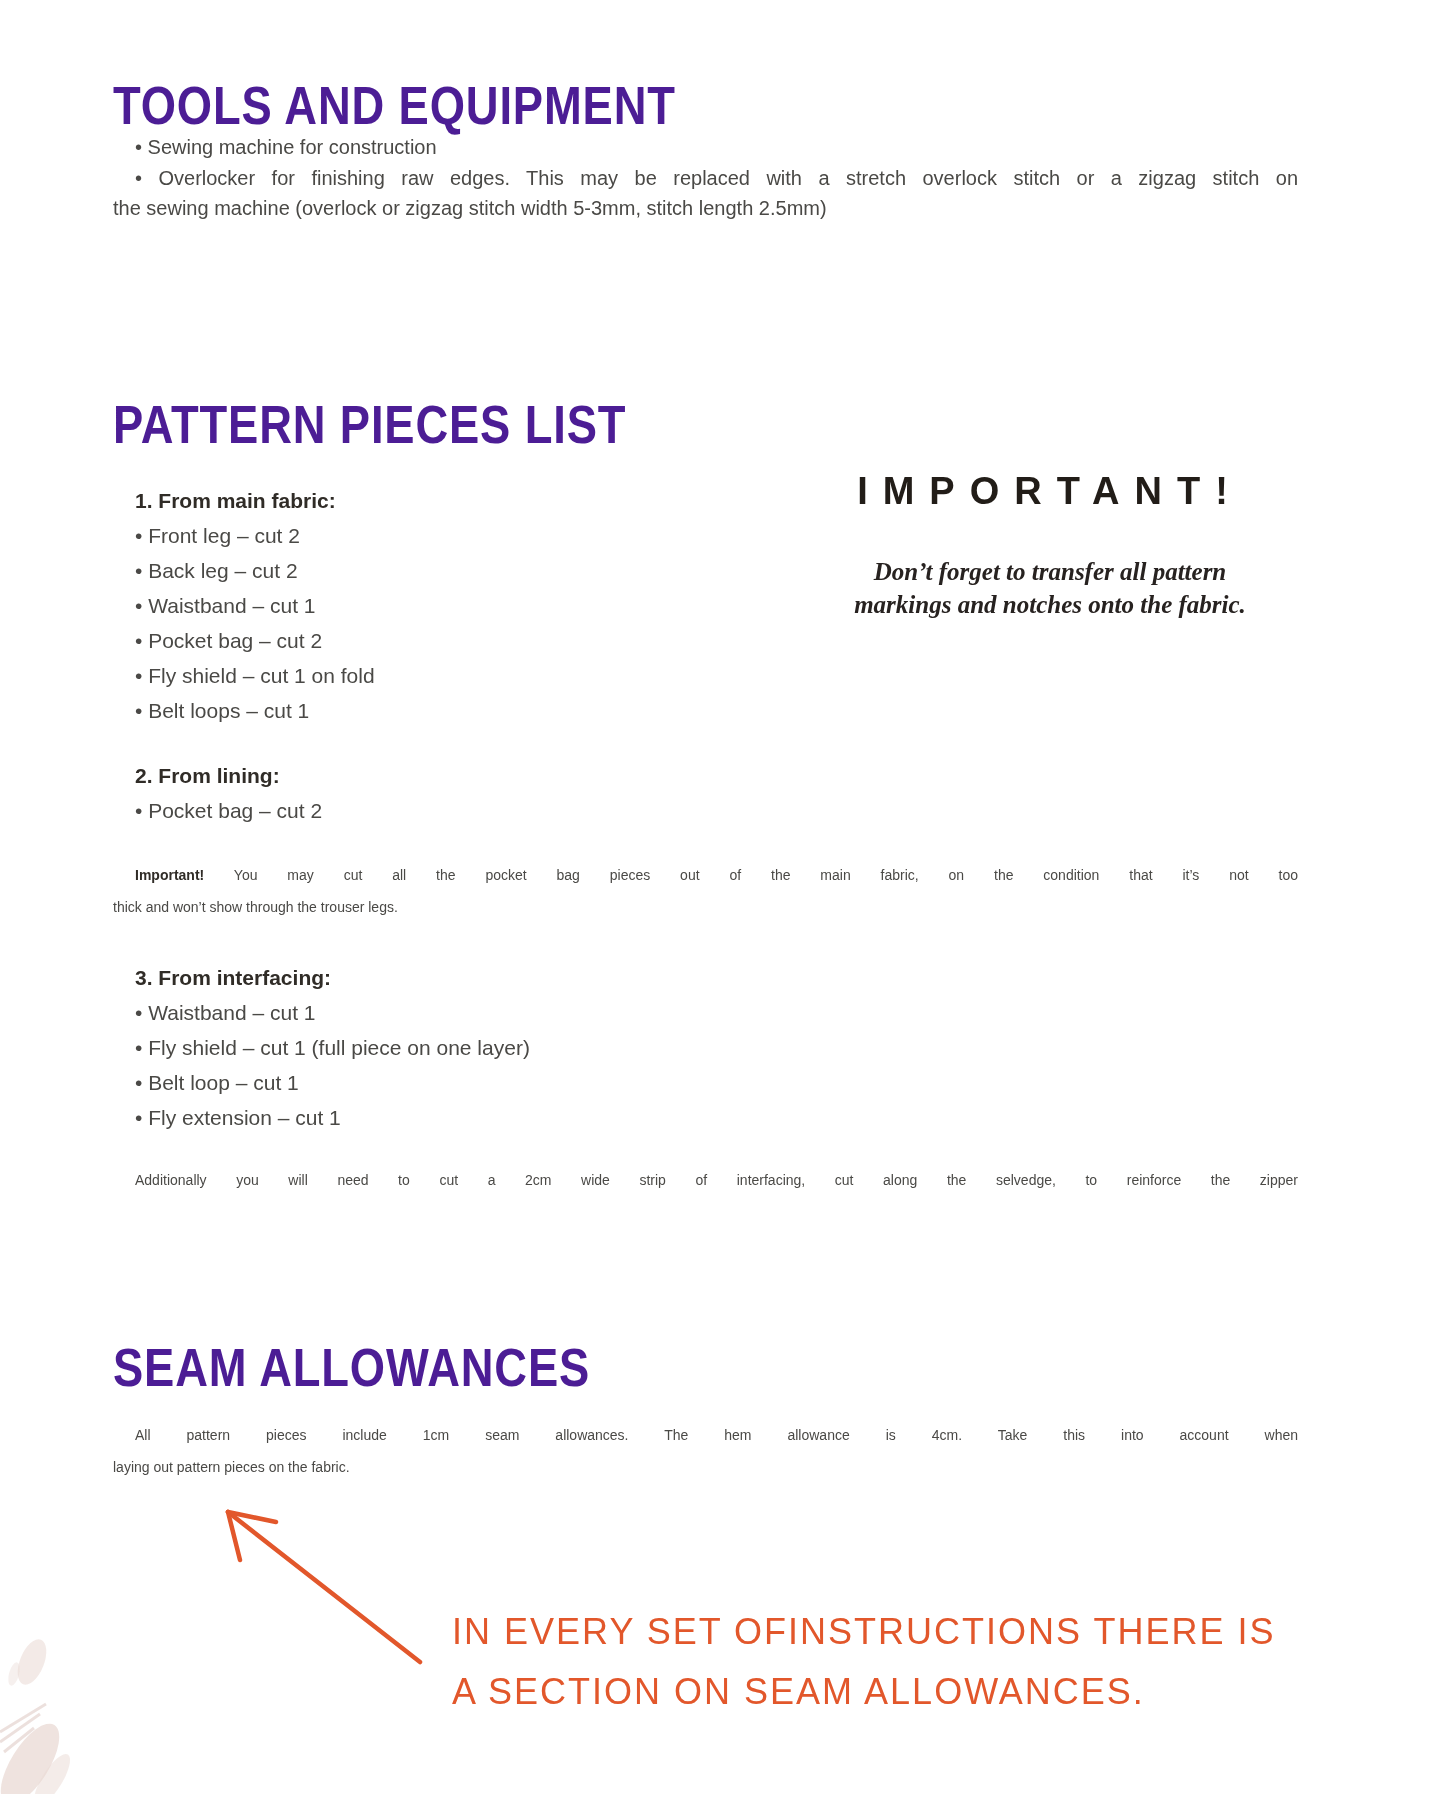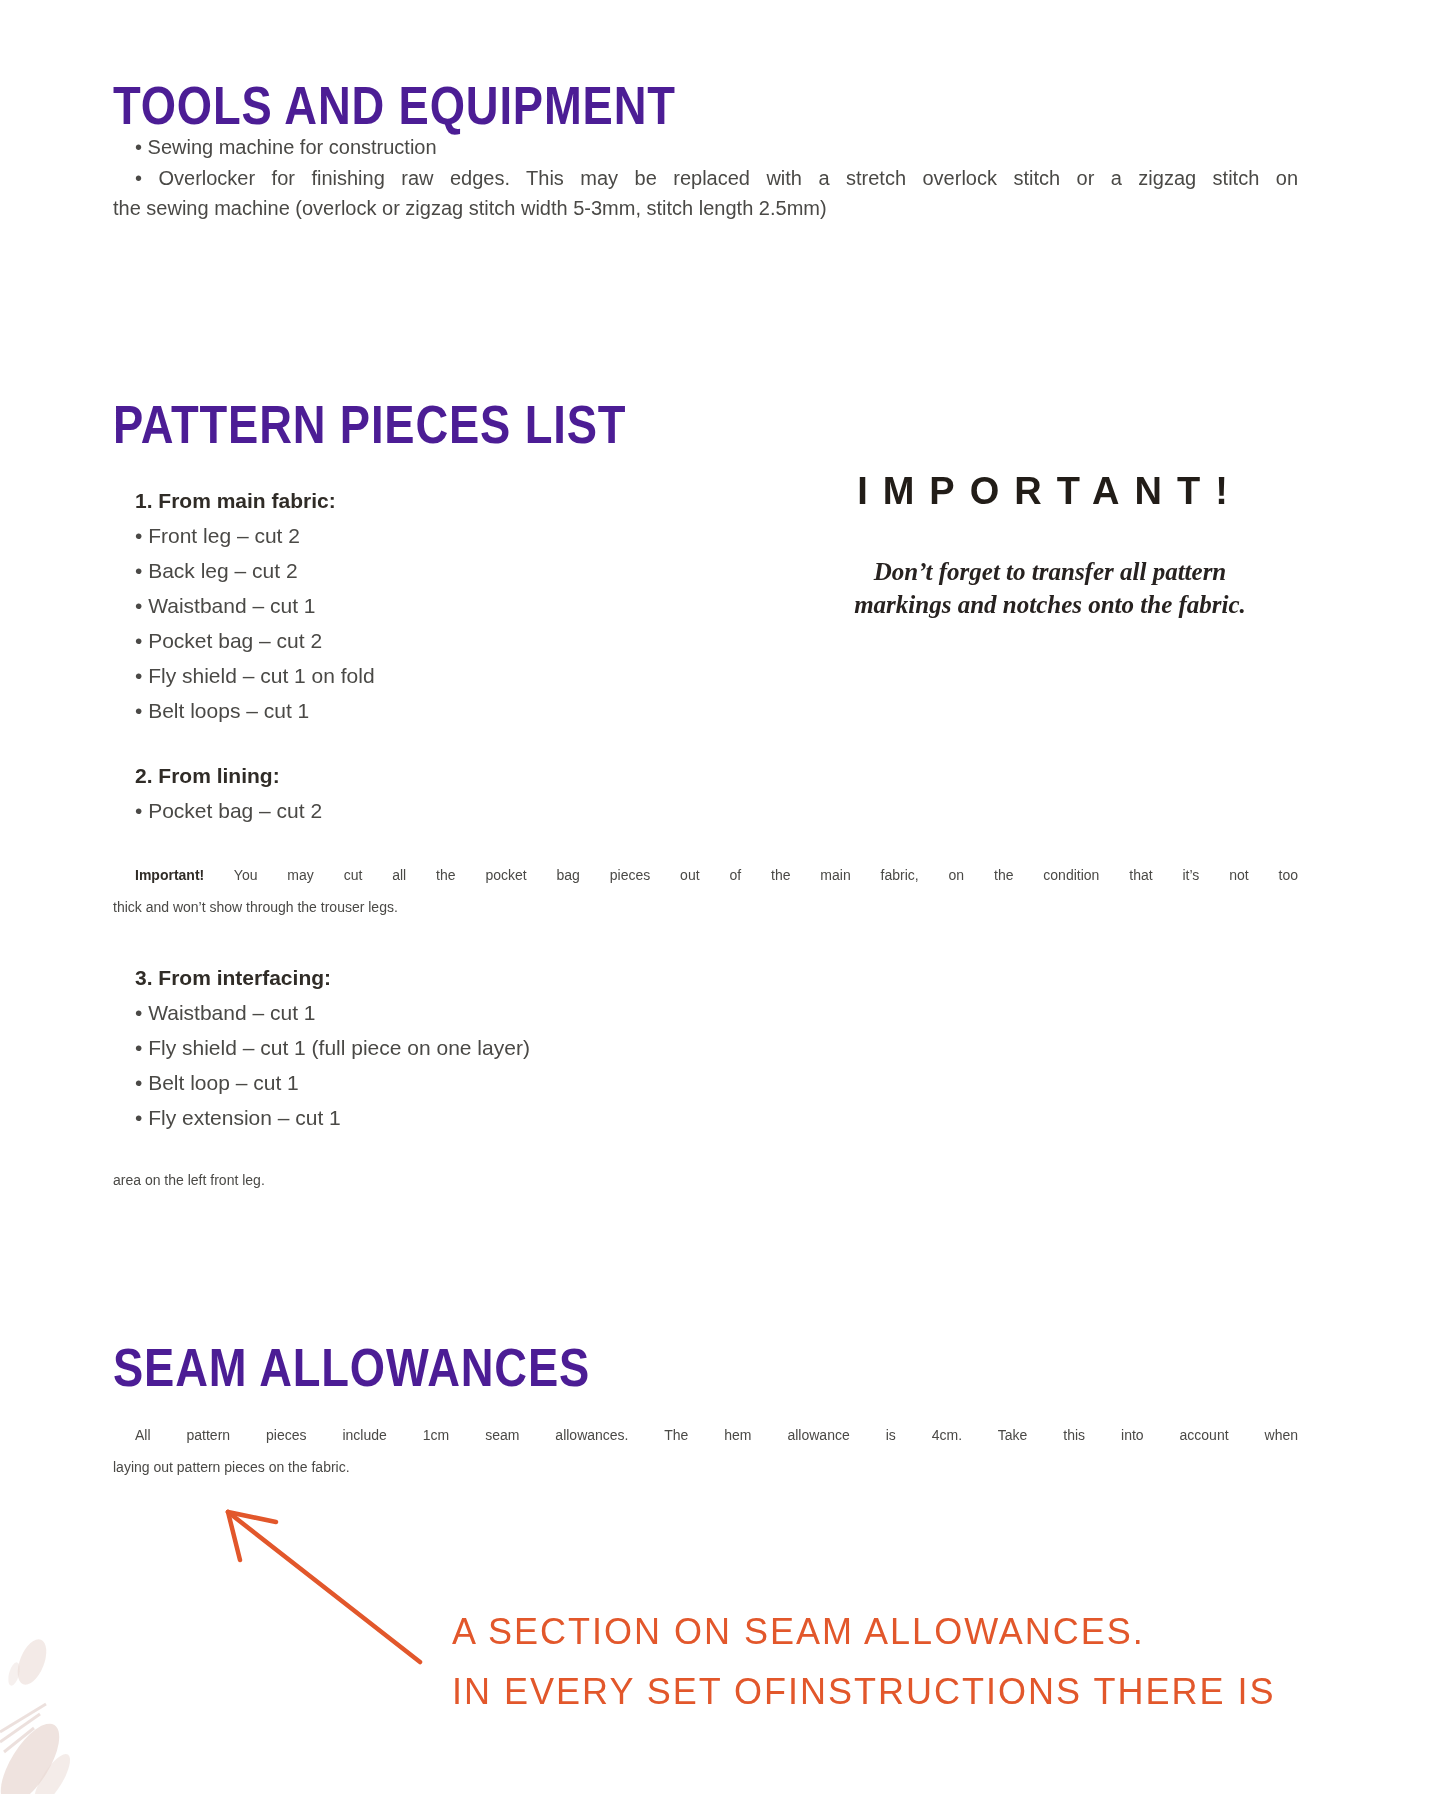--- a/index.html
+++ b/index.html
@@ -93,41 +93,41 @@
 
 <div class="abs list" style="left:113px;top:960px;">
   <div class="grp-head">3. From interfacing:</div>
   <div>• Waistband – cut 1</div>
   <div>• Fly shield – cut 1 (full piece on one layer)</div>
   <div>• Belt loop – cut 1</div>
   <div>• Fly extension – cut 1</div>
 </div>
 
 <div class="abs para" style="left:113px;top:1165px;">
-  <div>area on the left front leg.</div>
+  <div class="ln1 jline">Additionally you will need to cut a 2cm wide strip of interfacing, cut along the selvedge, to reinforce the zipper</div>
 </div>
 
 <div class="abs" style="left:113px;top:1340px;">
   <h1 class="h1"><span class="cond">SEAM ALLOWANCES</span></h1>
 </div>
 
 <div class="abs para" style="left:113px;top:1420px;">
   <div class="ln1 jline">All pattern pieces include 1cm seam allowances. The hem allowance is 4cm. Take this into account when</div>
   <div>laying out pattern pieces on the fabric.</div>
 </div>
 
 <svg class="abs" style="left:208px;top:1498px;" width="235" height="185" viewBox="0 0 235 185" aria-hidden="true">
   <line x1="212" y1="164" x2="20" y2="14" stroke="#e2572b" stroke-width="4.5" stroke-linecap="round"></line>
   <line x1="20" y1="14" x2="68" y2="24" stroke="#e2572b" stroke-width="4.5" stroke-linecap="round"></line>
   <line x1="20" y1="14" x2="32" y2="62" stroke="#e2572b" stroke-width="4.5" stroke-linecap="round"></line>
 </svg>
 
 <div class="abs annotation" style="left:452px;top:1602px;">
+  <div>IN EVERY SET OFINSTRUCTIONS THERE IS</div>
   <div>A SECTION ON SEAM ALLOWANCES.</div>
-  <div>IN EVERY SET OFINSTRUCTIONS THERE IS</div>
 </div>
 
 <svg class="abs" style="left:0;top:1630px;" width="90" height="164" viewBox="0 0 90 164" aria-hidden="true">
   <g fill="#e9d9d4">
     <ellipse cx="32" cy="32" rx="24" ry="12" transform="rotate(-68 32 32)" opacity="0.55"></ellipse>
     <ellipse cx="14" cy="44" rx="12" ry="5" transform="rotate(-75 14 44)" opacity="0.4"></ellipse>
     <g stroke="#e5d4cf" stroke-width="3" fill="none" opacity="0.7">
       <line x1="0" y1="102" x2="46" y2="74"></line>
       <line x1="0" y1="112" x2="40" y2="84"></line>
       <line x1="4" y1="122" x2="34" y2="98"></line>

